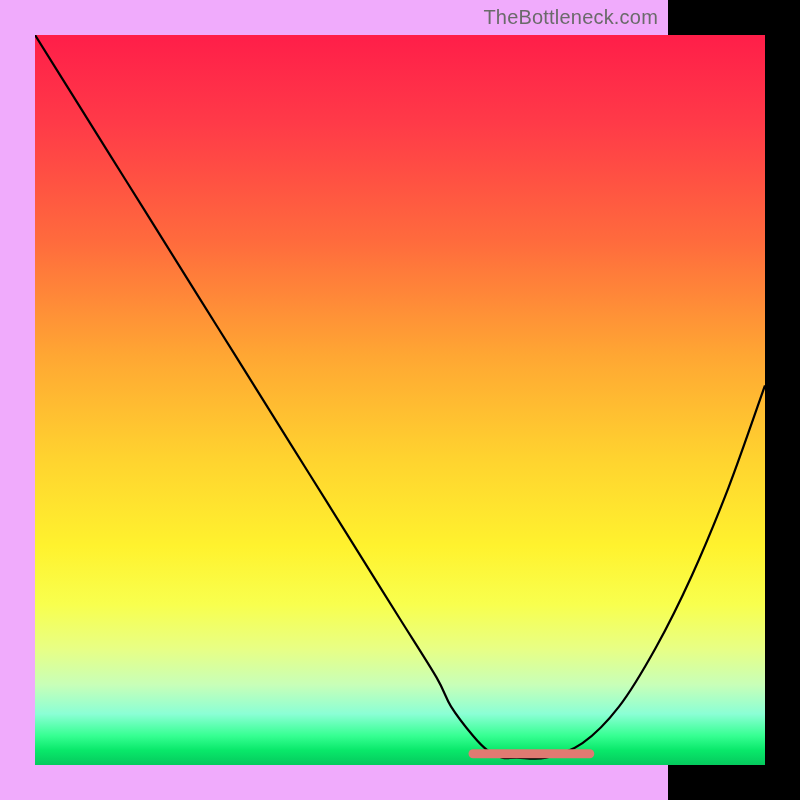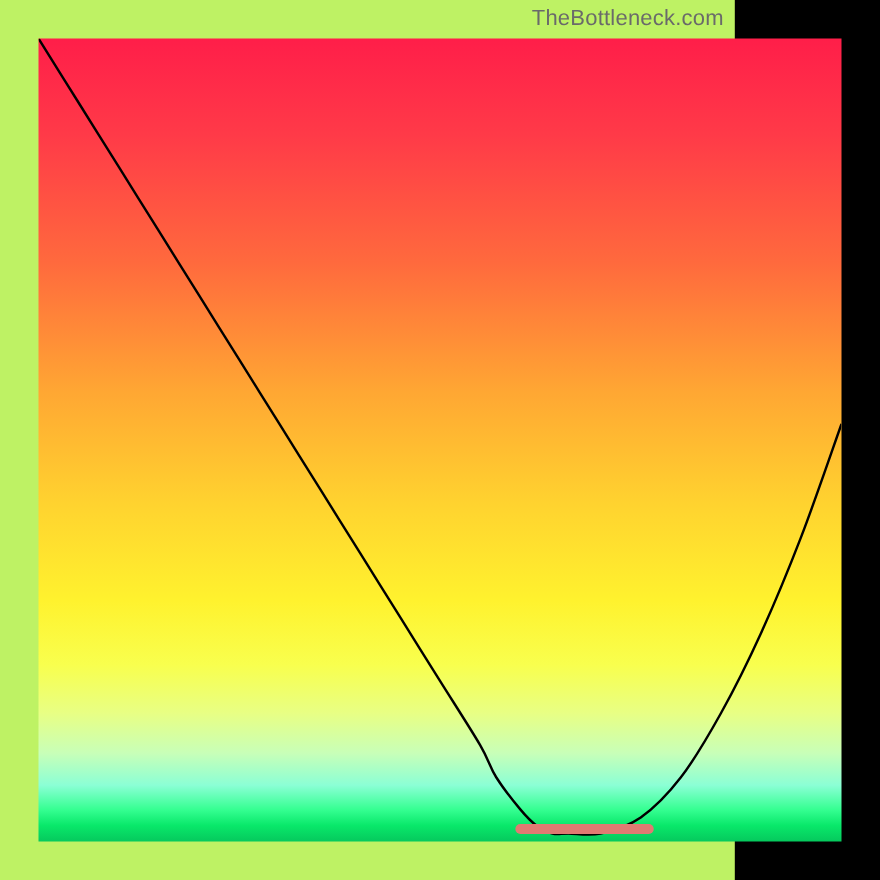--- a/index.html
+++ b/index.html
@@ -10,21 +10,21 @@
     background: #000;
     overflow: hidden;
     font-family: Arial, Helvetica, sans-serif;
   }
   .frame {
     position: absolute;
     left: 0;
     top: 0;
     width: 668px;
     height: 800px;
-    background: #bef264;
+    background: #f0abfc;
   }
   .plot {
     position: absolute;
     left: 35px;
     top: 35px;
     width: 730px;
     height: 730px;
     background: linear-gradient(
       to bottom,
       #ff1e49 0%,

